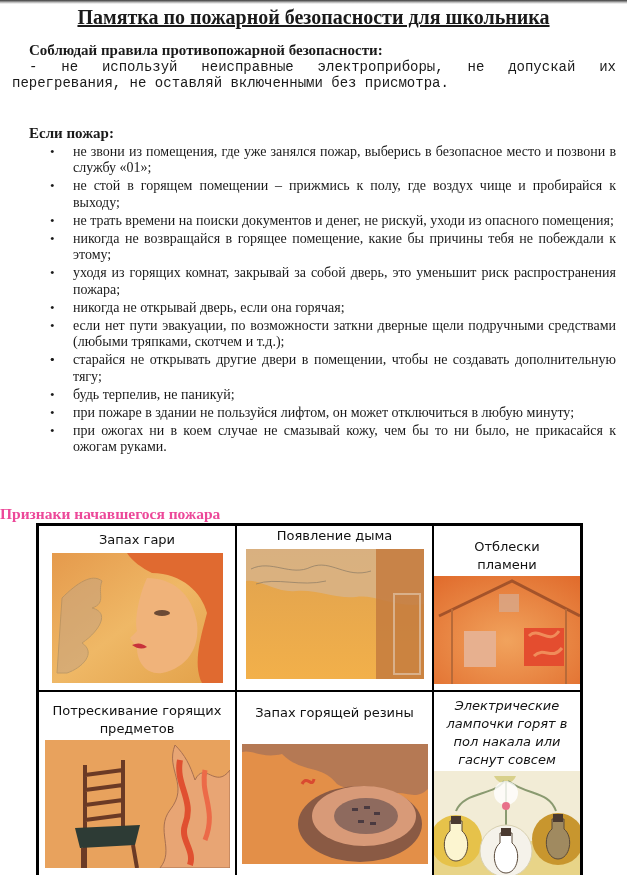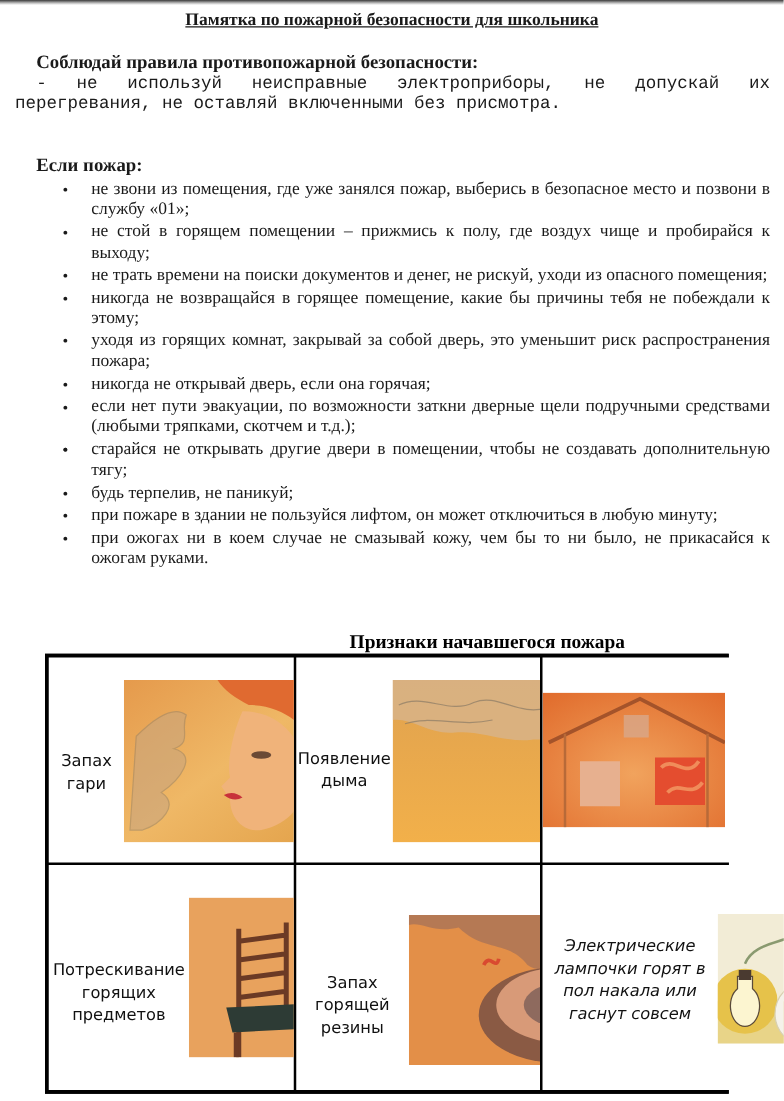--- a/index.html
+++ b/index.html
@@ -11,50 +11,50 @@
       overflow: hidden;
       font-family: "Liberation Serif", serif;
       color: #1a1a1a;
     }
     .topbar {
       position: absolute; left: 0; top: 0; width: 627px; height: 4px;
       background: linear-gradient(#3a3a3a, #bdbdbd 60%, #ffffff);
     }
     .title {
       position: absolute; top: 8px; left: 0; width: 627px;
-      text-align: center; font-weight: bold; font-size: 14px;
+      text-align: center; font-weight: bold; font-size: 20px;
       text-decoration: underline; line-height: 18px;
     }
     .block { position: absolute; left: 12px; width: 604px; font-size: 14px; line-height: 16.5px; }
     .sec-head { font-weight: bold; padding-left: 17px; font-size: 15px; }
     .dash-line { padding-left: 17px; text-align: justify; }
     .dash-wrap { text-indent: 17px; text-align: justify; font-family: Liberation Mono, monospace; }
     ul.fire { list-style: none; margin: 2px 0 0 0; padding: 0; }
     ul.fire li {
       position: relative; padding-left: 61px; text-align: justify;
       margin-bottom: 1.5px;
     }
     ul.fire li .bullet {
       position: absolute; left: 38px; top: 0; font-size: 13px;
     }
     .signs-title {
-      position: absolute; top: 505px; left: 0; width: 500px; text-align: right;
-      color: #000000; font-weight: bold; font-size: 15.5px; line-height: 18px;
+      position: absolute; top: 505px; left: 0; width: 500px; text-align: left;
+      color: #ec4899; font-weight: bold; font-size: 15.5px; line-height: 18px;
     }
     .grid {
       position: absolute; left: 36px; top: 523px;
       width: 547px; height: 352px;
       border: 3px solid #000; box-sizing: border-box;
       display: grid;
       grid-template-columns: 196px 195px 1fr;
       grid-template-rows: 164px 1fr;
       background: #000; gap: 2px;
     }
     .cell {
-      background: #fff; display: flex; flex-direction: row; align-items: center;
+      background: #fff; display: flex; flex-direction: column; align-items: center;
       font-family: "DejaVu Sans", sans-serif; font-size: 13px; color: #111;
     }
     .cell-label { text-align: center; line-height: 18px; }
     .pic { position: relative; overflow: hidden; }
     .stamp {
       position: absolute; right: 4px; bottom: 2px;
       font-family: "DejaVu Sans Mono", monospace; font-size: 5px; color: #f5e8a0;
     }
   </style>
 </head>
@@ -127,20 +127,21 @@
         <path d="M0,0 L178,0 L178,55 C150,60 130,45 110,48 C90,50 70,40 50,42 C30,44 15,30 0,32 Z" fill="#d7b48c" opacity="0.8"></path>
         <path d="M5,20 C25,10 45,28 65,18 C85,10 100,30 125,22 M10,35 C30,28 55,38 80,32" stroke="#8a7a65" stroke-width="1" fill="none" opacity="0.7"></path>
         <rect x="130" y="0" width="48" height="130" fill="#c47b3e" opacity="0.85"></rect>
         <rect x="148" y="45" width="26" height="80" fill="none" stroke="#d9b08a" stroke-width="2"></rect>
       </svg>
       <div class="stamp"></div>
     </div>
   </div>
 
   <div class="cell">
+    <div class="cell-label" style="margin-top:12px;width:100px;height:38px;">Отблески пламени</div>
     <div class="pic" style="width:146px;height:108px;margin-top:0px;">
       <svg width="146" height="108" viewBox="0 0 146 108">
         <defs>
           <radialGradient id="g3" cx="0.5" cy="0.6" r="0.8">
             <stop offset="0" stop-color="#f1a35d"></stop>
               <stop offset="1" stop-color="#e0692a"></stop>
           </radialGradient>
         </defs>
         <rect width="146" height="108" fill="url(#g3)"></rect>
         <path d="M5,40 L78,5 L146,40" stroke="#a4532a" stroke-width="3" fill="none"></path>

